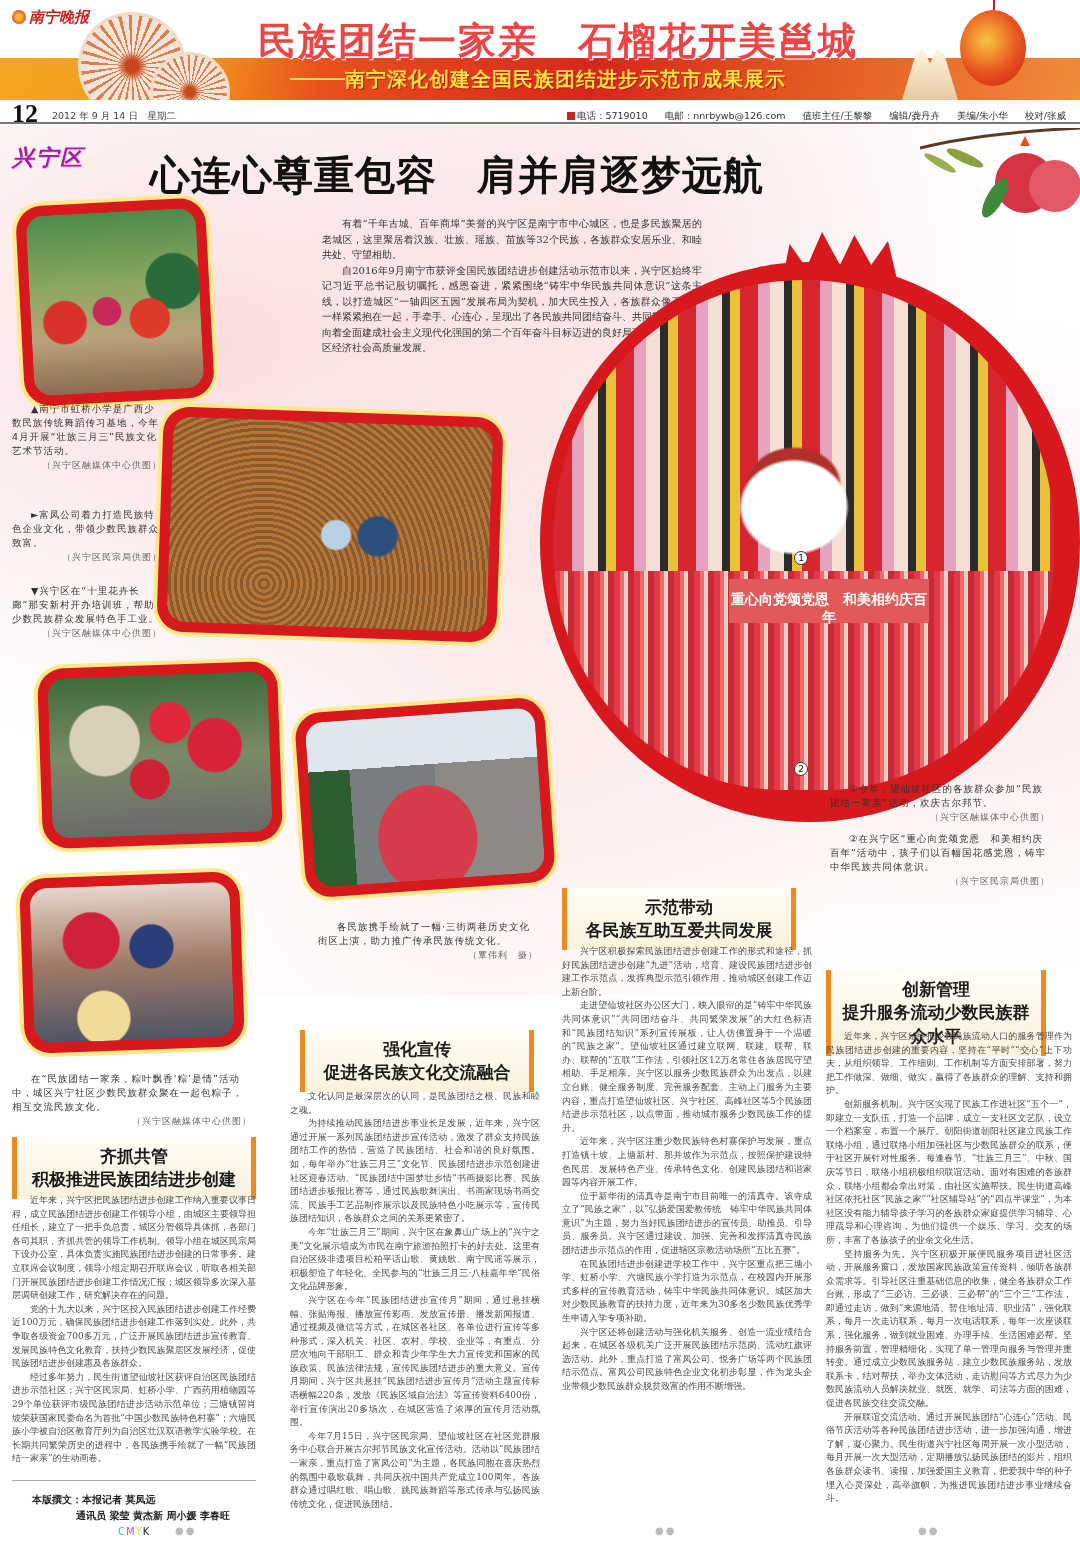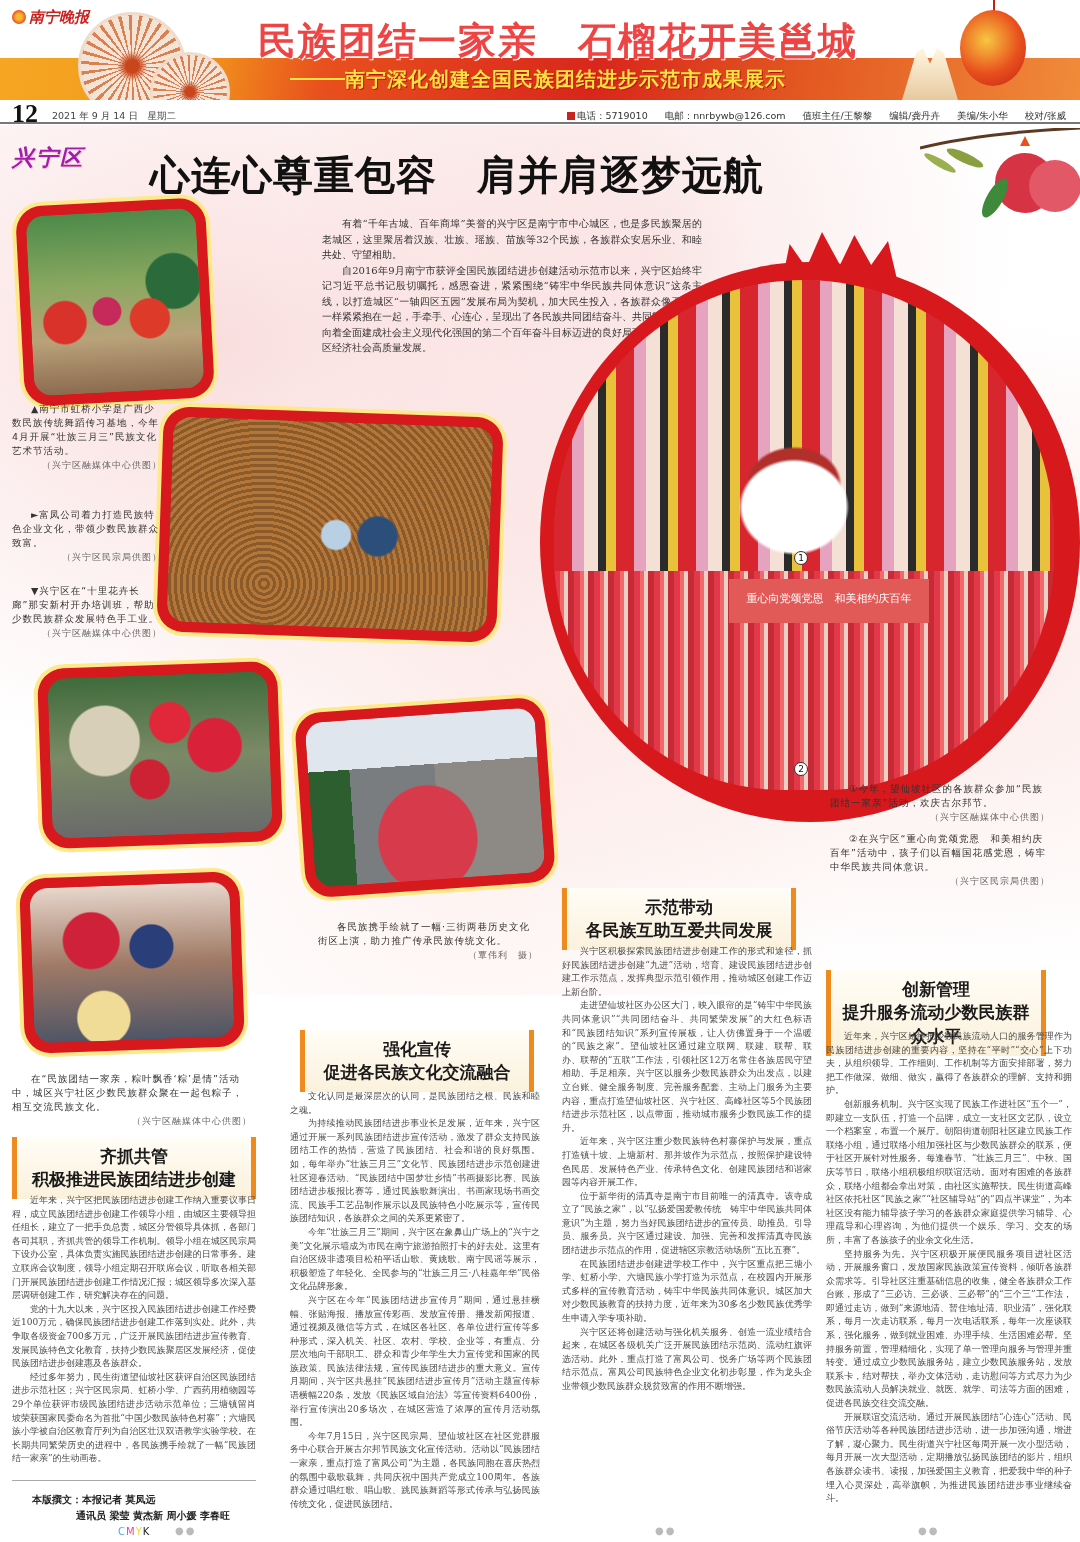--- a/index.html
+++ b/index.html
@@ -84,21 +84,21 @@
     radial-gradient(ellipse at 48% 70%,#b2302c 0 12%,transparent 13%),
     repeating-linear-gradient(90deg,#d8262e 0 18px,#e6a3c0 18px 30px,#f5e0d6 30px 44px,#2b2b2b 44px 52px,#e7c23a 52px 62px),
     linear-gradient(#d93c3a,#c8262e);}
 
   .big-pome{left:540px;top:232px;width:540px;height:580px;}
   .pome-ring{position:absolute;left:0;top:30px;width:540px;height:560px;border-radius:50%;background:#d7181c;}
   .pome-crown{position:absolute;left:240px;top:0;width:120px;height:60px;background:#d7181c;clip-path:polygon(0 100%,8% 20%,22% 60%,35% 0,50% 55%,62% 5%,76% 55%,90% 15%,100% 100%);}
   .pome-inner{position:absolute;left:14px;top:48px;width:500px;height:510px;border-radius:50% 50% 46% 46%;overflow:hidden;}
   .pome-photo1{position:absolute;left:0;top:0;width:100%;height:57%;}
   .pome-photo2{position:absolute;left:0;top:57%;width:100%;height:43%;}
-  .banner-strip{position:absolute;left:35%;top:4%;width:40%;height:20%;background:#e25a58;color:#fff;font-size:11px;text-align:center;padding-top:12px;font-weight:normal;}
+  .banner-strip{position:absolute;left:35%;top:4%;width:40%;height:20%;background:#e25a58;color:#fff;font-size:14px;text-align:center;padding-top:12px;font-weight:bold;}
   .pnum{position:absolute;width:14px;height:14px;border-radius:50%;border:1px solid #333;background:#fff;font-size:9px;line-height:12px;text-align:center;color:#111;}
 
   
   .cap{font-size:9.5px;line-height:14px;color:#333;letter-spacing:1px;}
   .cap .credit{display:block;text-align:right;color:#666;font-family:"DejaVu Serif",serif;font-size:9px;}
   .cap p{text-indent:2em;}
 
   
   .sec-head{background:linear-gradient(#fffdf6,#fbf1dc);border-left:5px solid #ef8a1e;border-right:5px solid #ef8a1e;text-align:center;padding:8px 4px;}
   .sec-head .l1,.sec-head .l2{display:block;font-weight:bold;color:#1a1a1a;font-family:"DejaVu Sans",sans-serif;}
@@ -132,21 +132,21 @@
   <div class="abs mh-title">民族团结一家亲　石榴花开美邕城</div>
   <div class="abs mh-sub-line"></div>
   <div class="abs mh-sub">南宁深化创建全国民族团结进步示范市成果展示</div>
   <div class="abs monument"></div>
   <div class="abs hydrangea-string"></div>
   <div class="abs hydrangea"></div>
 </div>
 
 <div class="abs pageline"></div>
 <div class="abs page-num">12</div>
-<div class="abs page-date">2021 年 9 月 14 日　星期二</div>
+<div class="abs page-date">2012 年 9 月 14 日　星期二</div>
 <div class="abs page-info">
   <span class="sq"></span><span>电话：5719010</span>
   <span class="item">电邮：nnrbywb@126.com</span>
   <span class="item">值班主任/王黎黎</span>
   <span class="item">编辑/龚丹卉</span>
   <span class="item">美编/朱小华</span>
   <span class="item">校对/张威</span>
 </div>
 
 <div class="abs wash"></div>

